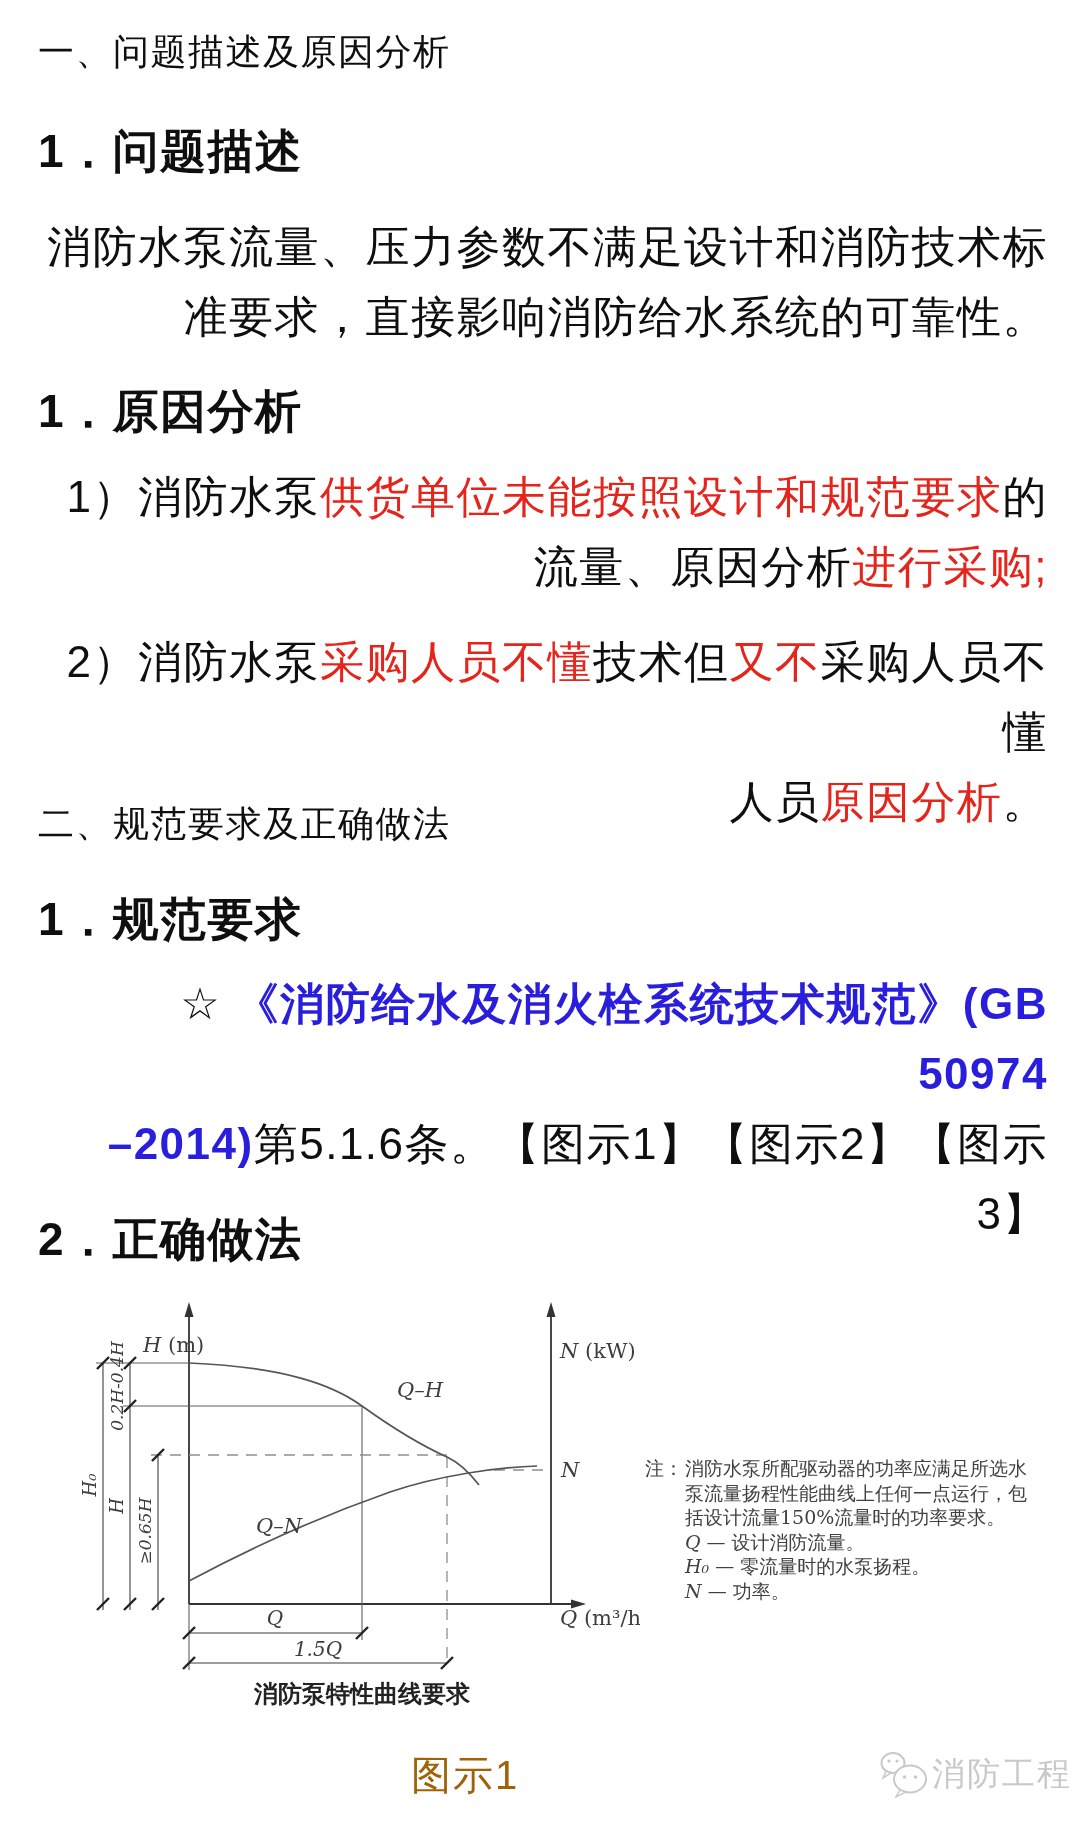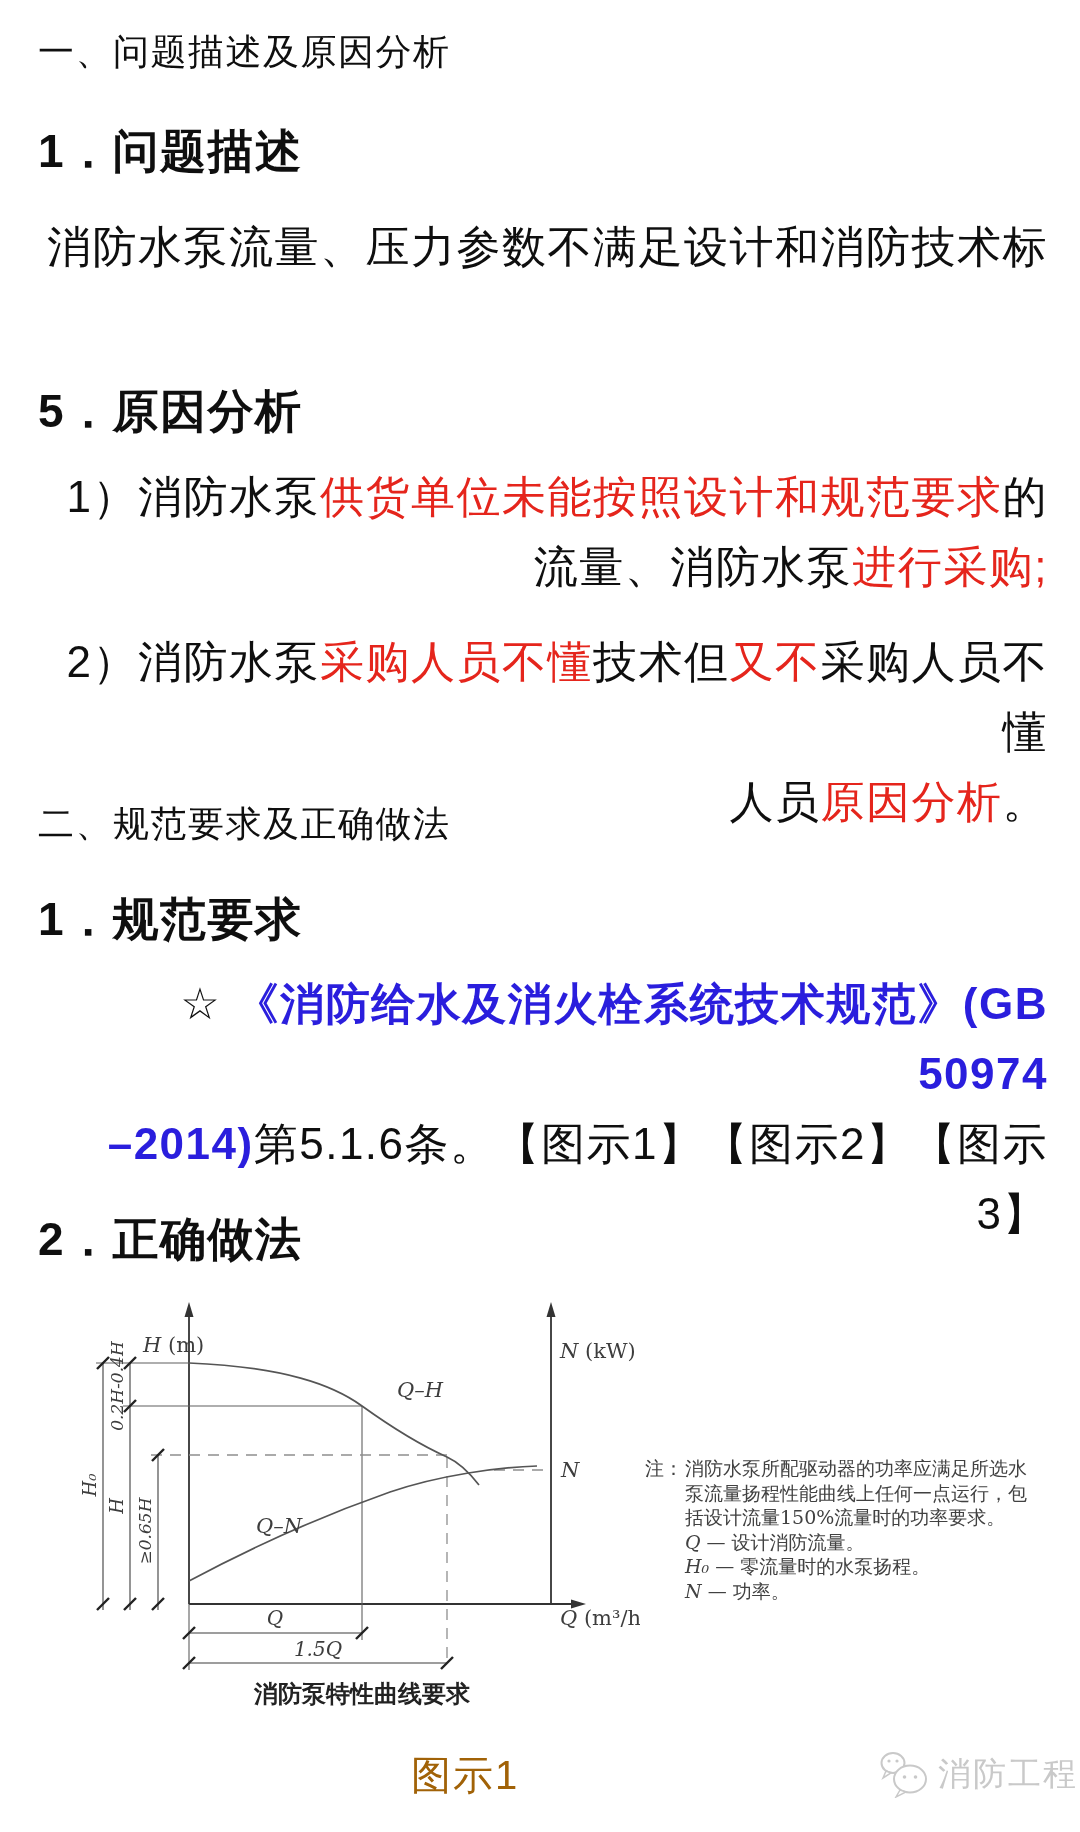--- a/index.html
+++ b/index.html
@@ -25,34 +25,34 @@
   .note{position:absolute;left:645px;top:1456px;width:400px;
         font-family:"DejaVu Serif","Liberation Serif",serif;
         font-size:19px;line-height:24.5px;color:var(--note);}
   .nrow{display:flex;}
   .npre{flex:0 0 40px;white-space:nowrap;}
   .nbody{flex:1;white-space:nowrap;}
   .ndef{padding-left:40px;white-space:nowrap;}
   .ndef i{font-style:italic;margin-right:6px;}
   .fig-caption{position:absolute;left:0;top:1748px;width:930px;text-align:center;
                font-size:40px;letter-spacing:2px;color:#a16207;}
-  .watermark{position:absolute;left:878px;top:1750px;display:flex;align-items:center;gap:6px;}
+  .watermark{position:absolute;left:878px;top:1750px;display:flex;align-items:center;gap:0;}
   .wm-label{font-size:33px;color:var(--wm);letter-spacing:2px;white-space:nowrap;}
   svg text{font-family:"DejaVu Serif","Liberation Serif",serif;fill:var(--diag);}
   svg .it{font-style:italic;}
   svg .cap{font-family:"Liberation Sans",sans-serif;font-weight:700;font-size:24px;fill:#222;}
 </style>
 </head>
 <body>
 
 <div class="abs sec" style="top:30px">一、问题描述及原因分析</div>
 <div class="abs h" style="top:124px">1．问题描述</div>
-<div class="abs p" style="top:212px"><span>消防水泵流量、压力参数不满足设计和消防技术标</span><br></div>
-<div class="abs h" style="top:384px">5．原因分析</div>
-<div class="abs p" style="top:462px"><span>1）消防水泵</span><span class="red">供货单位未能按照设计和规范要求</span><span>的</span><br><span>流量、消防水泵</span><span class="red">进行采购;</span></div>
+<div class="abs p" style="top:212px"><span>消防水泵流量、压力参数不满足设计和消防技术标</span><br><span>准要求，直接影响消防给水系统的可靠性。</span></div>
+<div class="abs h" style="top:384px">1．原因分析</div>
+<div class="abs p" style="top:462px"><span>1）消防水泵</span><span class="red">供货单位未能按照设计和规范要求</span><span>的</span><br><span>流量、原因分析</span><span class="red">进行采购;</span></div>
 <div class="abs p" style="top:627px"><span>2）消防水泵</span><span class="red">采购人员不懂</span><span>技术但</span><span class="red">又不</span><span>采购人员不懂</span><br><span>人员</span><span class="red">原因分析</span><span>。</span></div>
 <div class="abs sec" style="top:802px">二、规范要求及正确做法</div>
 <div class="abs h" style="top:892px">1．规范要求</div>
 <div class="abs p" style="top:969px"><span>☆ </span><span class="blue">《消防给水及消火栓系统技术规范》(GB 50974</span><br><span class="blue">–2014)</span><span>第5.1.6条。【图示1】【图示2】【图示</span><br><span>3】</span></div>
 <div class="abs h" style="top:1212px">2．正确做法</div>
 
 <svg class="figure-svg" width="580" height="430" viewBox="0 0 580 430">
 
   <g stroke="#333" stroke-width="1.8">
     <line x1="129" y1="12" x2="129" y2="304"></line>

